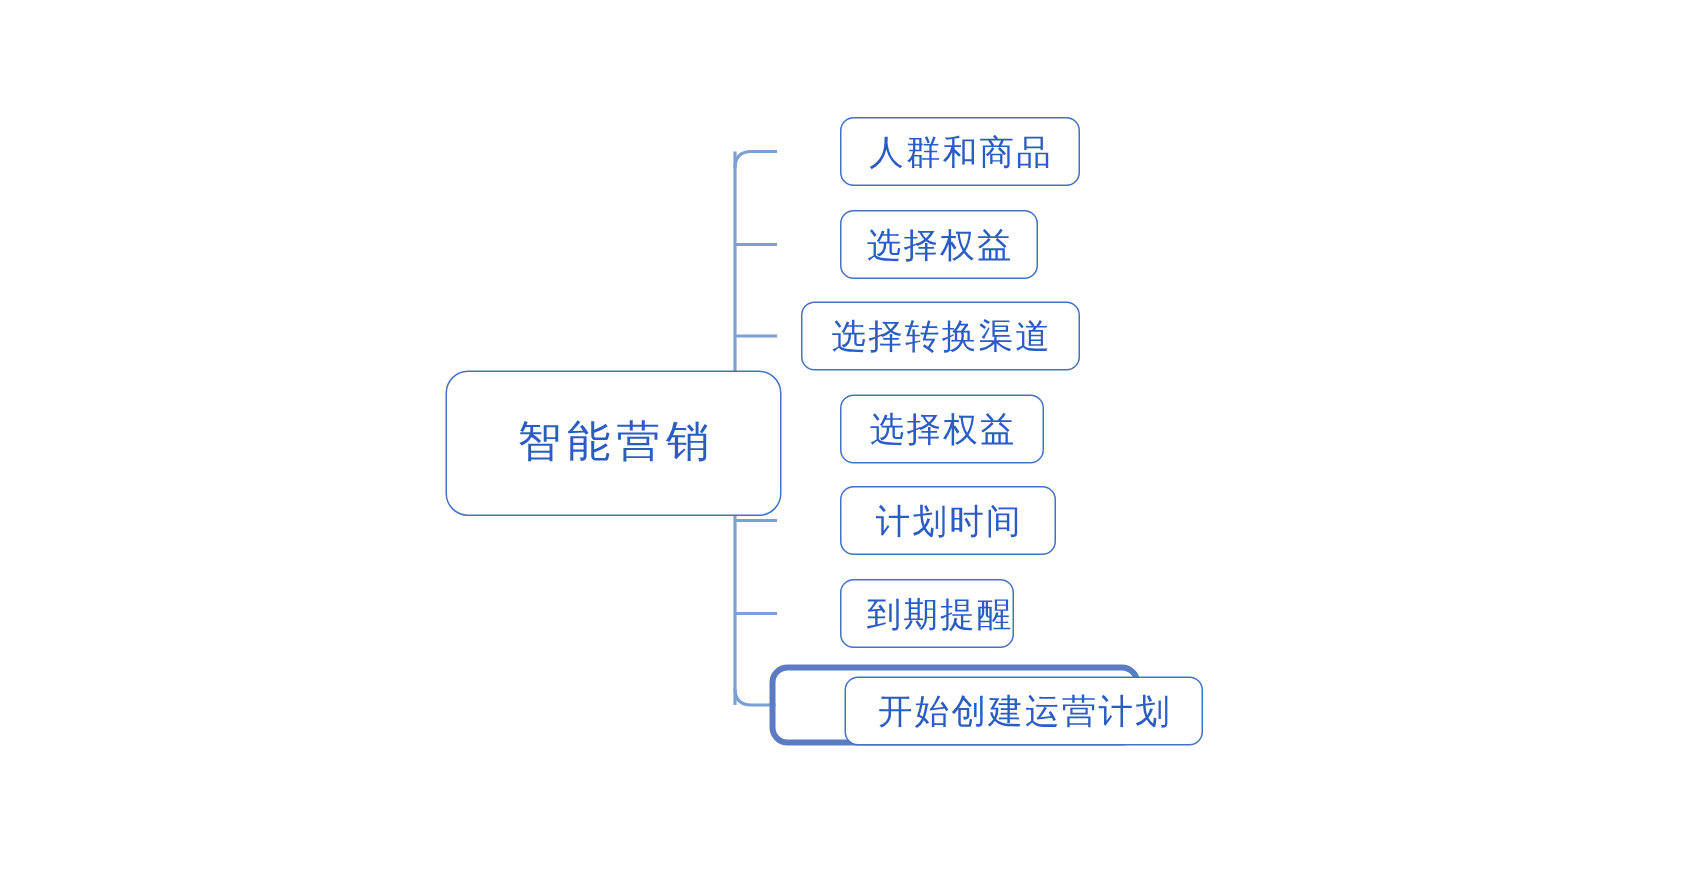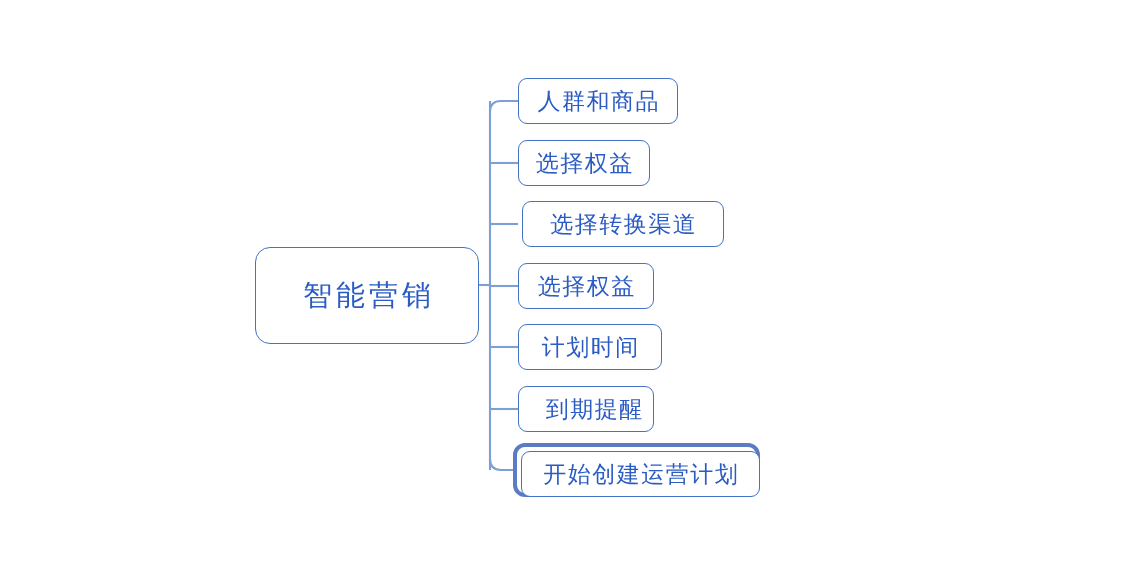--- a/index.html
+++ b/index.html
@@ -31,20 +31,21 @@
     box-sizing: border-box;
     background: #ffffff;
     border: 1.6px solid #4472C4;
     border-radius: 9px;
     color: #2B5CC4;
     display: flex;
     align-items: center;
     justify-content: center;
     white-space: nowrap;
     line-height: 1;
+    margin-left: 42px;
   }
 
   .root-node {
     left: 255px;
     top: 247px;
     width: 224px;
     height: 97px;
     border-radius: 15px;
     border-width: 1.7px;
     font-size: 29px;
@@ -95,25 +96,25 @@
       <path d="M490,459 Q490,470 501,470 H517"></path>
     </g>
   </svg>
 
   <div class="node root-node">智能营销</div>
 
   <div class="node child-node" style="left:518px; top:78px; width:160px;">人群和商品</div>
 
   <div class="node child-node" style="left:518px; top:140px; width:132px;">选择权益</div>
 
-  <div class="node child-node" style="left:522px; top:201px; width:202px;">选择转换渠道</div>
+  <div class="node child-node" style="left:492px; top:201px; width:186px;">选择转换渠道</div>
 
   <div class="node child-node" style="left:518px; top:263px; width:136px;">选择权益</div>
 
   <div class="node child-node" style="left:518px; top:324px; width:144px;">计划时间</div>
 
-  <div class="node child-node" style="left:518px; top:386px; width:136px;padding-left:16px;">到期提醒</div>
+  <div class="node child-node" style="left:518px; top:386px; width:116px;padding-left:16px;">到期提醒</div>
 
   <div class="sel-frame" style="left:513px; top:443px; width:247px; height:54px;padding-left:40px;">
     <div class="node child-node" style="width:239px; height:46px;">开始创建运营计划</div>
   </div>
 
 </div>
 
 </body></html>

